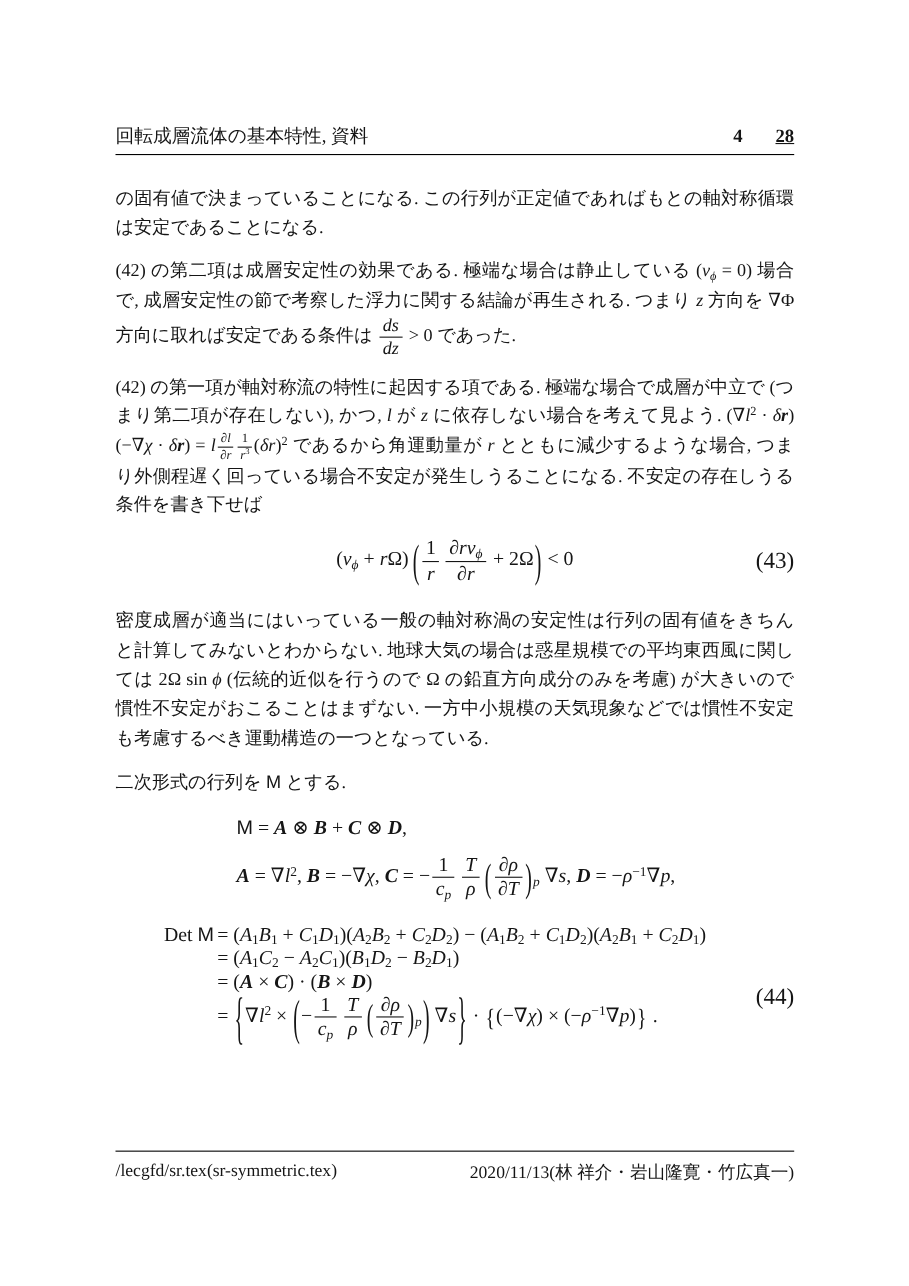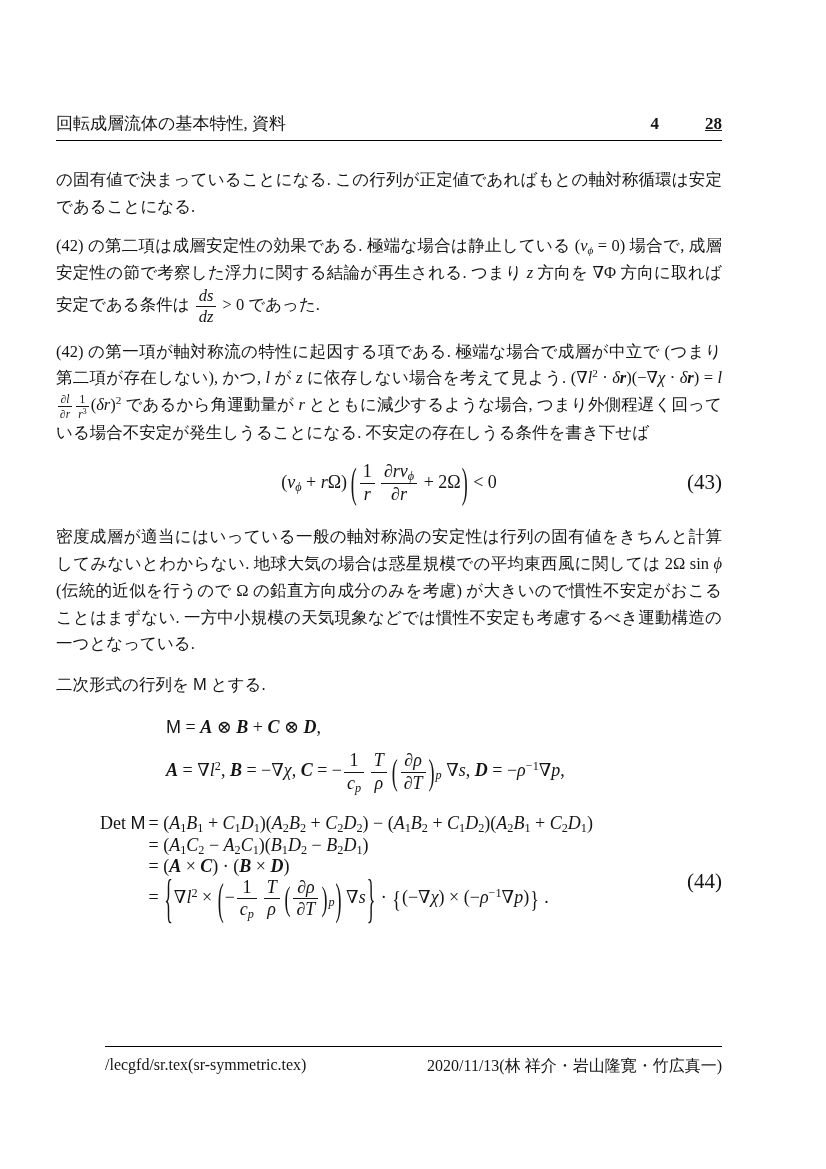--- a/index.html
+++ b/index.html
@@ -4,29 +4,29 @@
 <title>回転成層流体の基本特性, 資料 — p.28</title>
 <style>
   html,body{margin:0;padding:0;background:#ffffff;}
   .page{
     position:relative;
     width:826px;height:1169px;
     box-sizing:border-box;
     background:#ffffff;
     color:#151515;
     font-family:"Liberation Serif","DejaVu Serif",serif;
-    padding:112px 104px 0 56px;
+    padding:112px 104px 0 105px;
     overflow:hidden;
   }
   
   .hdr{display:flex;justify-content:space-between;align-items:baseline;font-size:17px;}
   .hdr .b{font-weight:bold;}
   .hdr-right{display:flex;align-items:baseline;}
   .hdr-sec-title{margin-left:14px;}
-  .hdr-page{margin-left:46px;text-decoration:underline;}
+  .hdr-page{margin-left:30px;text-decoration:underline;}
   .rule{border-bottom:1.6px solid #000;margin-top:5px;}
   
   .main{margin-top:26px;font-size:16.5px;line-height:1.62;text-align:justify;}
   .para{margin:0 0 13px 0;}
   
   .it{font-style:italic;}
   .bi{font-style:italic;font-weight:bold;}
   .rm{font-style:normal;}
   .sf{font-family:"Liberation Sans","DejaVu Sans",sans-serif;font-style:normal;}
   sub.it,sup.it{font-style:italic;}

